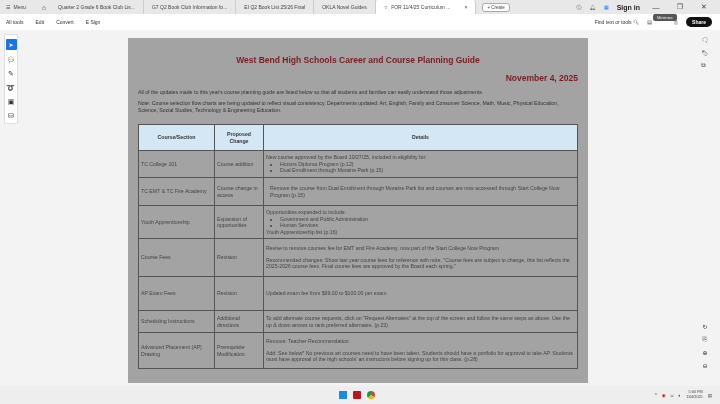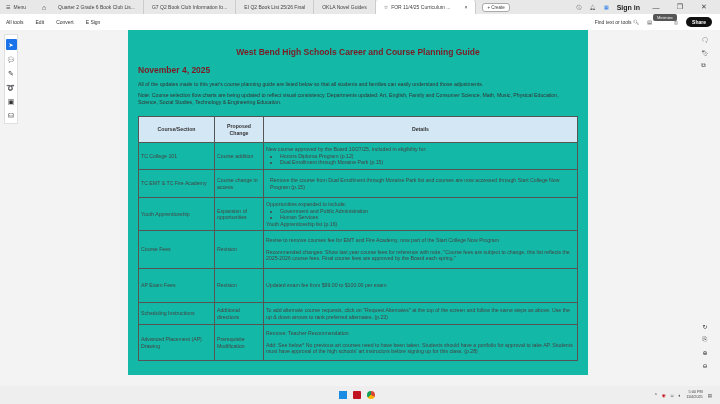--- a/index.html
+++ b/index.html
@@ -18,23 +18,23 @@
   .toolbar .left { display: flex; gap: 12px; padding-left: 6px; }
   .toolbar .right { margin-left: auto; display: flex; align-items: center; gap: 8px; padding-right: 8px; }
   .share-btn { background: #111; color: #fff; border-radius: 7px; padding: 2px 6px; font-size: 5px; font-weight: bold; }
   .tooltip { position: absolute; top: 14px; left: 653px; background: #555; color: #eee; font-size: 4px; padding: 1px 4px; border-radius: 2px; }
   .leftrail { position: absolute; top: 34px; left: 4px; width: 14px; height: 90px; background: #fff; border: 1px solid #e0e0e0; display: flex; flex-direction: column; align-items: center; gap: 6px; padding-top: 4px; font-size: 7px; color: #333; }
   .leftrail .sel { background: #1a73e8; color: #fff; width: 11px; height: 11px; display: flex; align-items: center; justify-content: center; border-radius: 1px; font-size: 6px; }
   .rightrail { position: absolute; top: 30px; left: 690px; width: 30px; height: 345px; background: #f3f3f3; display: flex; flex-direction: column; align-items: center; font-size: 6px; color: #333; }
   .rightrail .top { display: flex; flex-direction: column; gap: 6px; margin-top: 6px; }
   .rightrail .bottom { margin-top: auto; display: flex; flex-direction: column; gap: 6px; margin-bottom: 6px; }
   .scrollbar { position: absolute; top: 38px; left: 699px; width: 1px; height: 40px; background: #888; }
-  .doc { position: absolute; top: 30px; left: 128px; width: 460px; height: 345px; background: #14b8a6; padding: 0 10px; }
+  .doc { position: absolute; top: 38px; left: 128px; width: 460px; height: 345px; background: #a3a3a3; padding: 0 10px; }
   .doc-title { text-align: center; color: #7b1c24; font-weight: bold; font-size: 8.5px; margin-top: 17px; }
-  .doc-date { text-align: left; color: #7b1c24; font-weight: bold; font-size: 8.5px; margin-top: 8px; }
+  .doc-date { text-align: right; color: #7b1c24; font-weight: bold; font-size: 8.5px; margin-top: 8px; }
   .doc p { font-size: 5.2px; color: #333; line-height: 7px; }
   .intro { margin-top: 6px; }
   .note { margin-top: 4px; }
   table { border-collapse: collapse; margin-top: 10px; width: 440px; font-size: 5.2px; color: #444; }
   th, td { border: 1px solid #555; vertical-align: middle; padding: 1px 2px; line-height: 6.5px; }
   th { background: #d4e7f5; font-weight: bold; height: 26px; color: #333; }
   td ul { margin-left: 14px; }
   td li { list-style: disc; }
   .c1 { width: 76px; } .c2 { width: 49px; }
   .taskbar { position: absolute; top: 386px; left: 0; width: 720px; height: 18px; background: #eeeeee; display: flex; align-items: center; }

